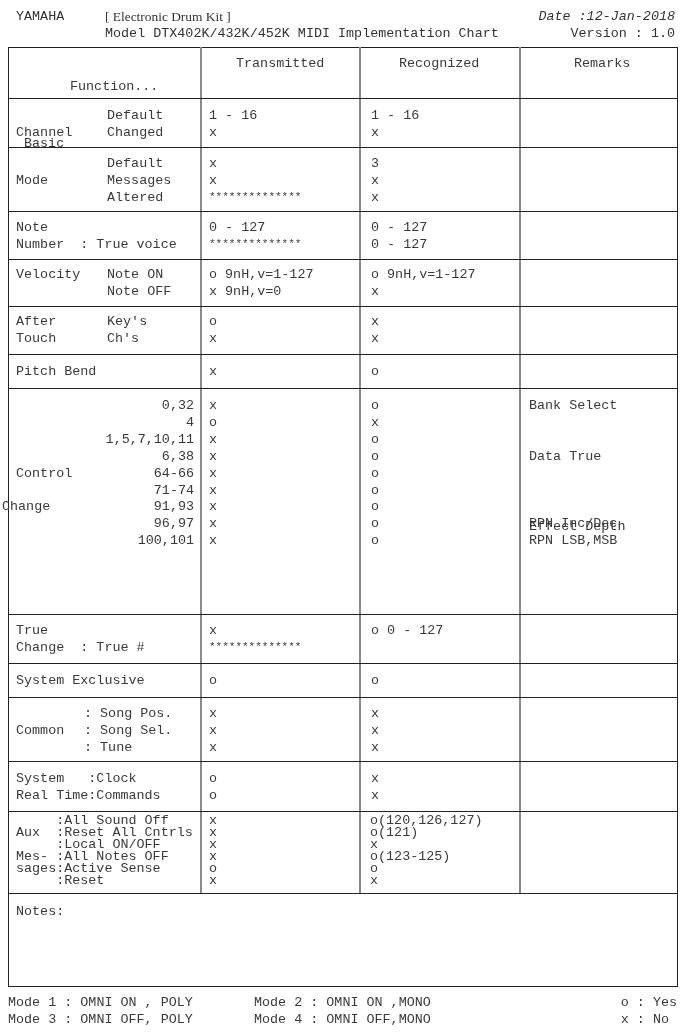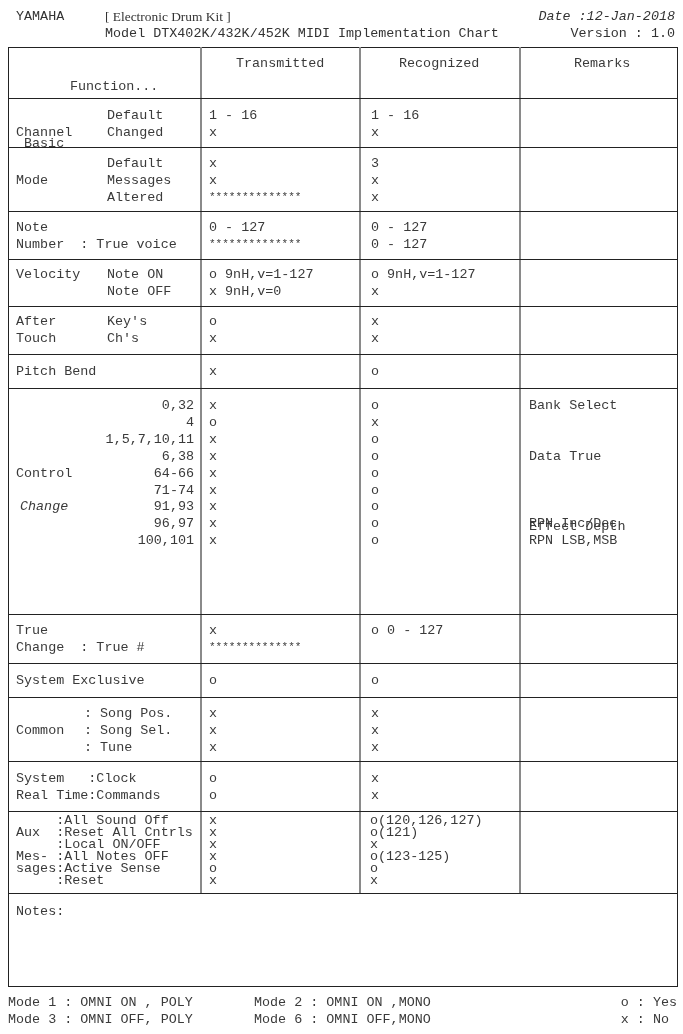--- a/index.html
+++ b/index.html
@@ -100,21 +100,21 @@
 </div>
 
 <div>
   <div class="t" style="left:16px;top:363px;">Pitch Bend</div>
   <div class="t" style="left:209px;top:363px;">x</div>
   <div class="t" style="left:371px;top:363px;">o</div>
 </div>
 
 <div>
   <div class="t" style="left:16px;top:465px;">Control</div>
-  <div class="t" style="left:20px;top:498px;font-style:italic;">Change</div>
+  <div class="t" style="left:2px;top:498px;">Change</div>
 
   <div class="t" style="right:489px;top:397px;">0,32</div>
   <div class="t" style="right:489px;top:414px;">4</div>
   <div class="t" style="right:489px;top:431px;">1,5,7,10,11</div>
   <div class="t" style="right:489px;top:448px;">6,38</div>
   <div class="t" style="right:489px;top:465px;">64-66</div>
   <div class="t" style="right:489px;top:482px;">71-74</div>
   <div class="t" style="right:489px;top:498px;">91,93</div>
   <div class="t" style="right:489px;top:515px;">96,97</div>
   <div class="t" style="right:489px;top:532px;">100,101</div>
@@ -204,16 +204,16 @@
   <div class="t aux" style="left:370px;top:863px;">o</div>
   <div class="t aux" style="left:370px;top:875px;">x</div>
 </div>
 
 <div class="t" style="left:16px;top:903px;">Notes:</div>
 
 <div>
   <div class="t" style="left:8px;top:994px;">Mode 1 : OMNI ON , POLY</div>
   <div class="t" style="left:254px;top:994px;">Mode 2 : OMNI ON ,MONO</div>
   <div class="t" style="left:8px;top:1011px;">Mode 3 : OMNI OFF, POLY</div>
-  <div class="t" style="left:254px;top:1011px;">Mode 6 : OMNI OFF,MONO</div>
+  <div class="t" style="left:254px;top:1011px;">Mode 4 : OMNI OFF,MONO</div>
   <div class="t" style="right:6px;top:994px;">o : Yes</div>
   <div class="t" style="right:14px;top:1011px;">x : No</div>
 </div>
 
 </body></html>

